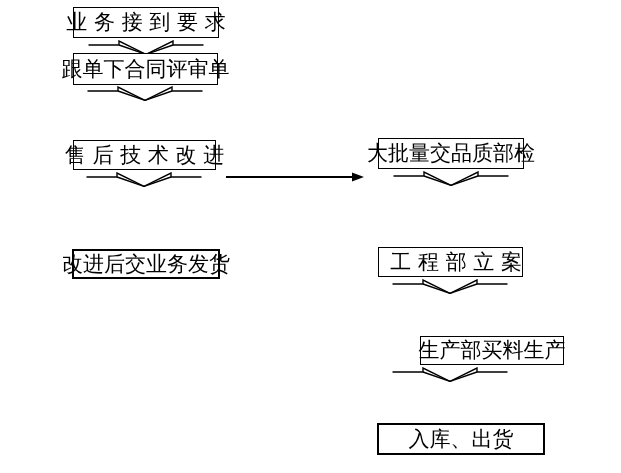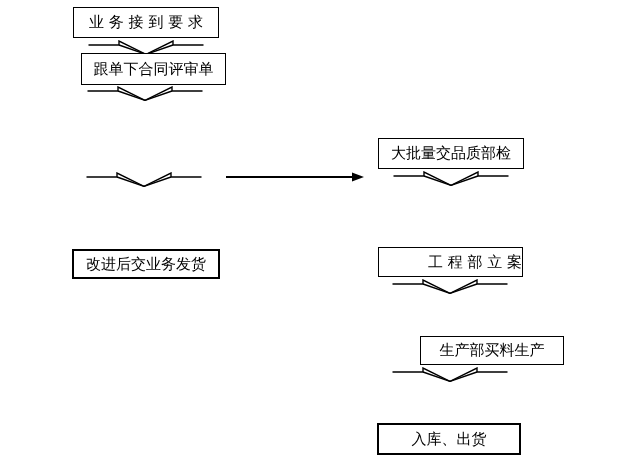--- a/index.html
+++ b/index.html
@@ -16,21 +16,21 @@
     overflow: hidden;
   }
   .node {
     position: absolute;
     box-sizing: border-box;
     border: 1px solid #000000;
     background: #ffffff;
     display: flex;
     align-items: center;
     justify-content: center;
-    font-size: 15px;
+    font-size: 21px;
     color: #000000;
     white-space: nowrap;
     line-height: 1;
   }
   .node.thick {
     border-width: 2px;
   }
   .chevron {
     position: absolute;
     width: 116px;
@@ -47,29 +47,32 @@
 
   <div class="node" style="left:73px; top:7px; width:146px; height:31px;">
     <span>业 务 接 到 要 求</span>
   </div>
 
   <svg class="chevron" style="left:88px; top:40px;" viewBox="0 0 116 15">
     <path d="M0.5,5 H31 V1 L58,14.3 L85,1 V5 H115.5" fill="none" stroke="#000000" stroke-width="1.4"></path>
     <path d="M31,5 L58,14.3 M85,5 L58,14.3" fill="none" stroke="#000000" stroke-width="1.4"></path>
   </svg>
 
-  <div class="node" style="left:73px; top:53px; width:145px; height:32px;margin-left:8px;">
+  <div class="node" style="left:73px; top:53px; width:145px; height:32px;">
     <span>跟单下合同评审单</span>
   </div>
 
   <svg class="chevron" style="left:87px; top:86px;" viewBox="0 0 116 15">
     <path d="M0.5,5 H31 V1 L58,14.3 L85,1 V5 H115.5" fill="none" stroke="#000000" stroke-width="1.4"></path>
     <path d="M31,5 L58,14.3 M85,5 L58,14.3" fill="none" stroke="#000000" stroke-width="1.4"></path>
   </svg>
 
+  <div class="node" style="left:73px; top:140px; width:143px; height:30px;">
+    <span>售 后 技 术 改 进</span>
+  </div>
 
   <svg class="chevron" style="left:86px; top:172px;" viewBox="0 0 116 15">
     <path d="M0.5,5 H31 V1 L58,14.3 L85,1 V5 H115.5" fill="none" stroke="#000000" stroke-width="1.4"></path>
     <path d="M31,5 L58,14.3 M85,5 L58,14.3" fill="none" stroke="#000000" stroke-width="1.4"></path>
   </svg>
 
   <svg class="harrow" style="left:226px; top:170px;" width="138" height="14" viewBox="0 0 138 14">
     <line x1="0" y1="7" x2="128" y2="7" stroke="#000000" stroke-width="2"></line>
     <polygon points="126,2.5 138,7 126,11.5" fill="#000000"></polygon>
   </svg>
@@ -98,17 +101,17 @@
 
   <div class="node" style="left:378px; top:336px; width:144px; height:29px;margin-left:42px;">
     <span>生产部买料生产</span>
   </div>
 
   <svg class="chevron" style="left:392px; top:367px;" viewBox="0 0 116 15">
     <path d="M0.5,5 H31 V1 L58,14.3 L85,1 V5 H115.5" fill="none" stroke="#000000" stroke-width="1.4"></path>
     <path d="M31,5 L58,14.3 M85,5 L58,14.3" fill="none" stroke="#000000" stroke-width="1.4"></path>
   </svg>
 
-  <div class="node thick" style="left:377px; top:423px; width:144px; height:32px;">
+  <div class="node thick" style="left:377px; top:423px; width:168px; height:32px;">
     <span>入库、出货</span>
   </div>
 
 </div>
 
 </body></html>

